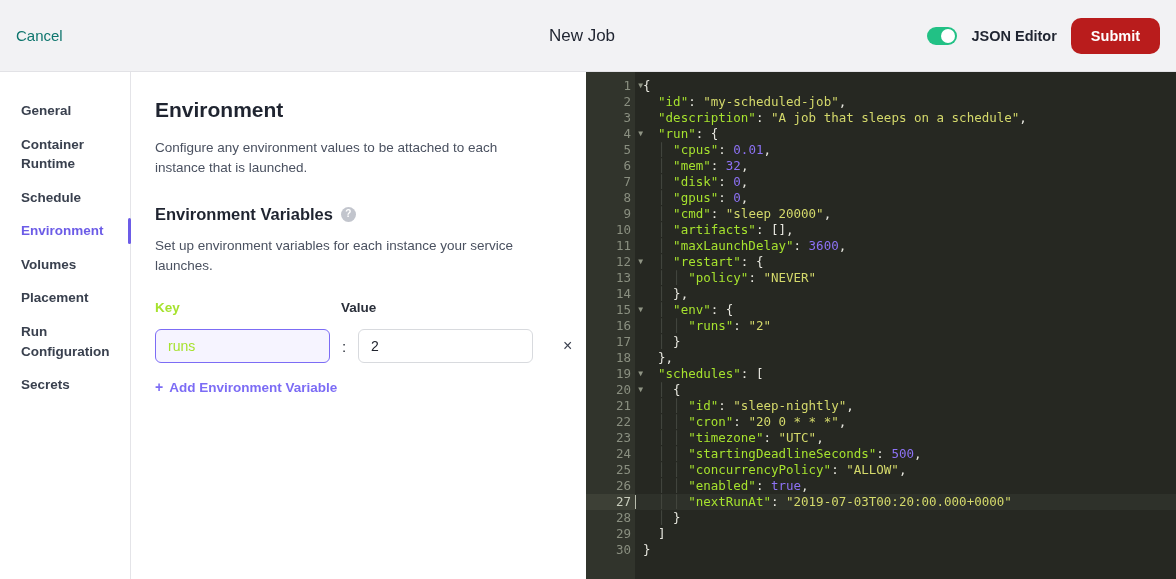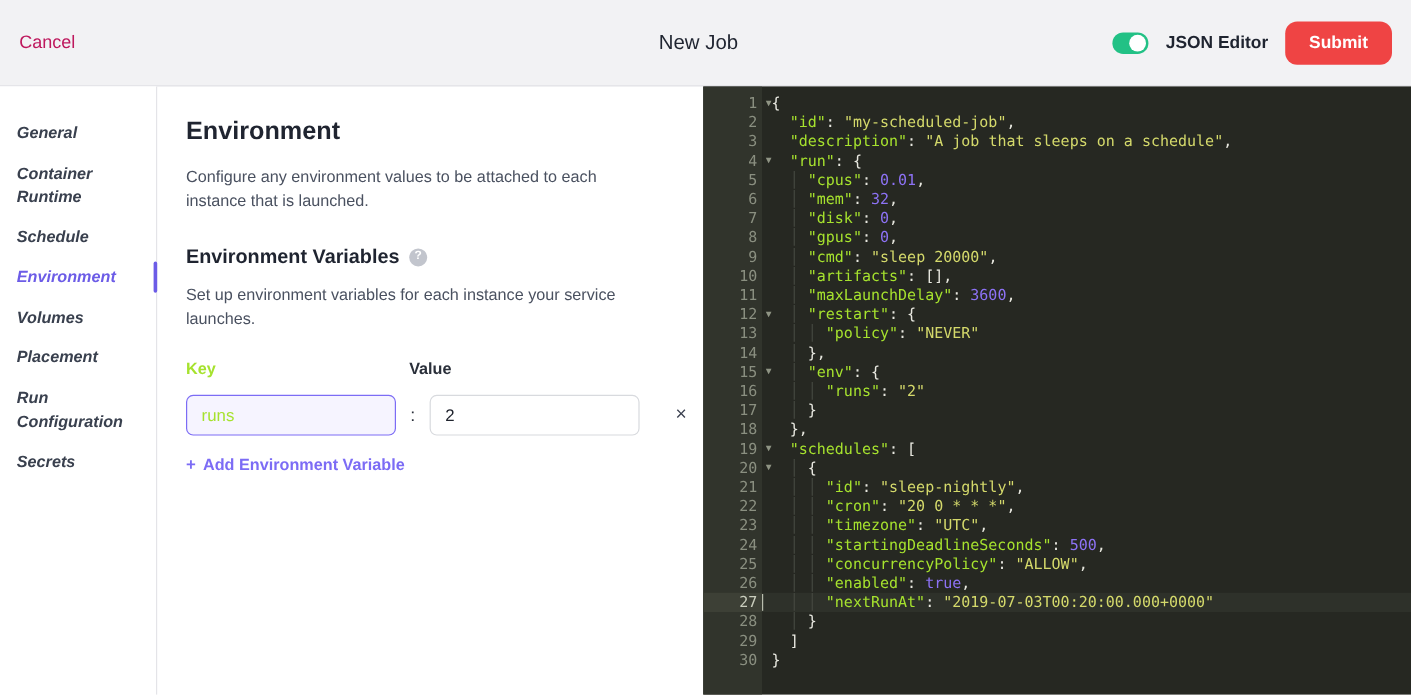--- a/index.html
+++ b/index.html
@@ -16,21 +16,21 @@
   
   .header {
     height: 72px; min-height: 72px;
     background: #f2f2f4;
     border-bottom: 1px solid #e2e2e6;
     display: flex; align-items: center;
     position: relative;
     padding: 0 16px;
   }
   .cancel-link {
-    color: #be185d;
+    color: #0f766e;
     font-size: 15px;
     cursor: pointer;
     padding-left: 0px;
     margin-left: 0px;
   }
   .header-title {
     position: absolute;
     left: 0; right: 12px;
     text-align: center;
     font-size: 17px;
@@ -57,42 +57,41 @@
     width: 14px; height: 14px;
     background: #ffffff;
     border-radius: 50%;
   }
   .toggle-label {
     font-size: 14.5px;
     font-weight: bold;
     color: #1f2430;
   }
   .submit-btn {
-    background: #ef4444;
+    background: #b91c1c;
     color: #ffffff;
     border: none;
     border-radius: 10px;
     font-size: 14.5px;
     font-weight: bold;
     font-family: "Liberation Sans", sans-serif;
     padding: 10px 20px;
     cursor: pointer;
   }
 
   
   .body { flex: 1; display: flex; min-height: 0; }
 
   
   .sidebar {
     width: 131px; min-width: 131px;
     background: #ffffff;
     border-right: 1px solid #e4e4e8;
-    padding: 22px 0 0 0;
-    position: relative;
-    font-style: italic;
+    padding: 22px 0 0 7px;
+    position: relative;
   }
   .nav-item {
     font-size: 13.5px;
     font-weight: bold;
     color: #39404e;
     padding: 7px 14px 7px 14px;
     line-height: 1.45;
     cursor: pointer;
     position: relative;
   }

